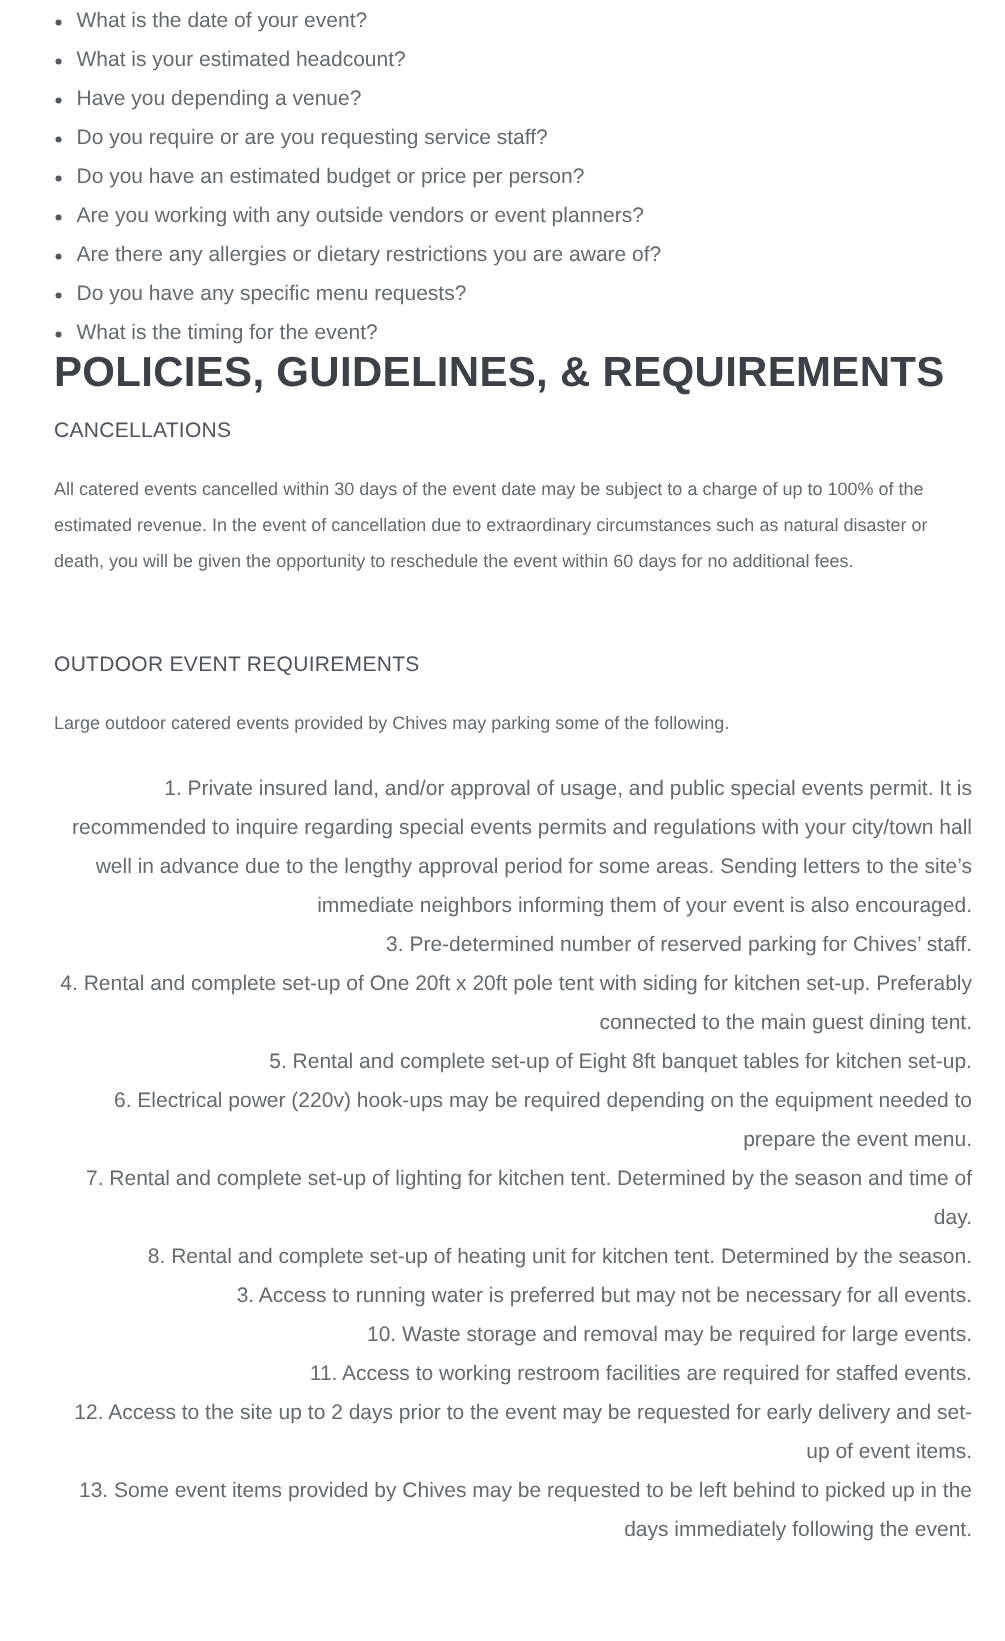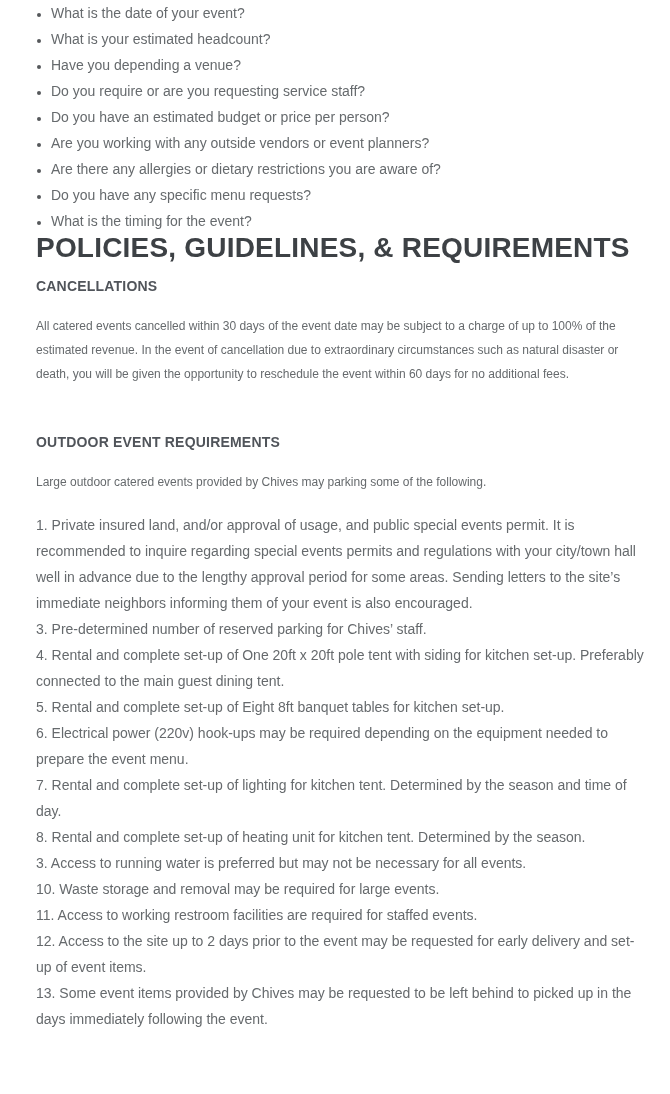--- a/index.html
+++ b/index.html
@@ -35,21 +35,21 @@
     margin: -4px 0 0 0;
     font-size: 28px;
     font-weight: 700;
     line-height: 36px;
     color: #3d4145;
     letter-spacing: 0.2px;
     white-space: nowrap;
   }
   .subhead {
     font-size: 14px;
-    font-weight: 700;
+    font-weight: 400;
     line-height: 20px;
     color: #50545a;
     letter-spacing: 0.2px;
     margin: 10px 0 0 0;
   }
   .subhead.outdoor { margin: 0; }
   p.body-par {
     margin: 18px 0 0 0;
     font-size: 12px;
     line-height: 24px;
@@ -58,20 +58,21 @@
   }
   .section-gap { height: 46px; }
   .requirements {
     margin-top: 18px;
     max-width: 614px;
   }
   .requirements .req-item {
     font-size: 14px;
     line-height: 26px;
     color: #666a6d;
+    text-align: right;
   }
 </style>
 </head>
 <body>
 
 <div class="page">
 
   <ul class="questions">
     <li>What is the date of your event?</li>
     <li>What is your estimated headcount?</li>

